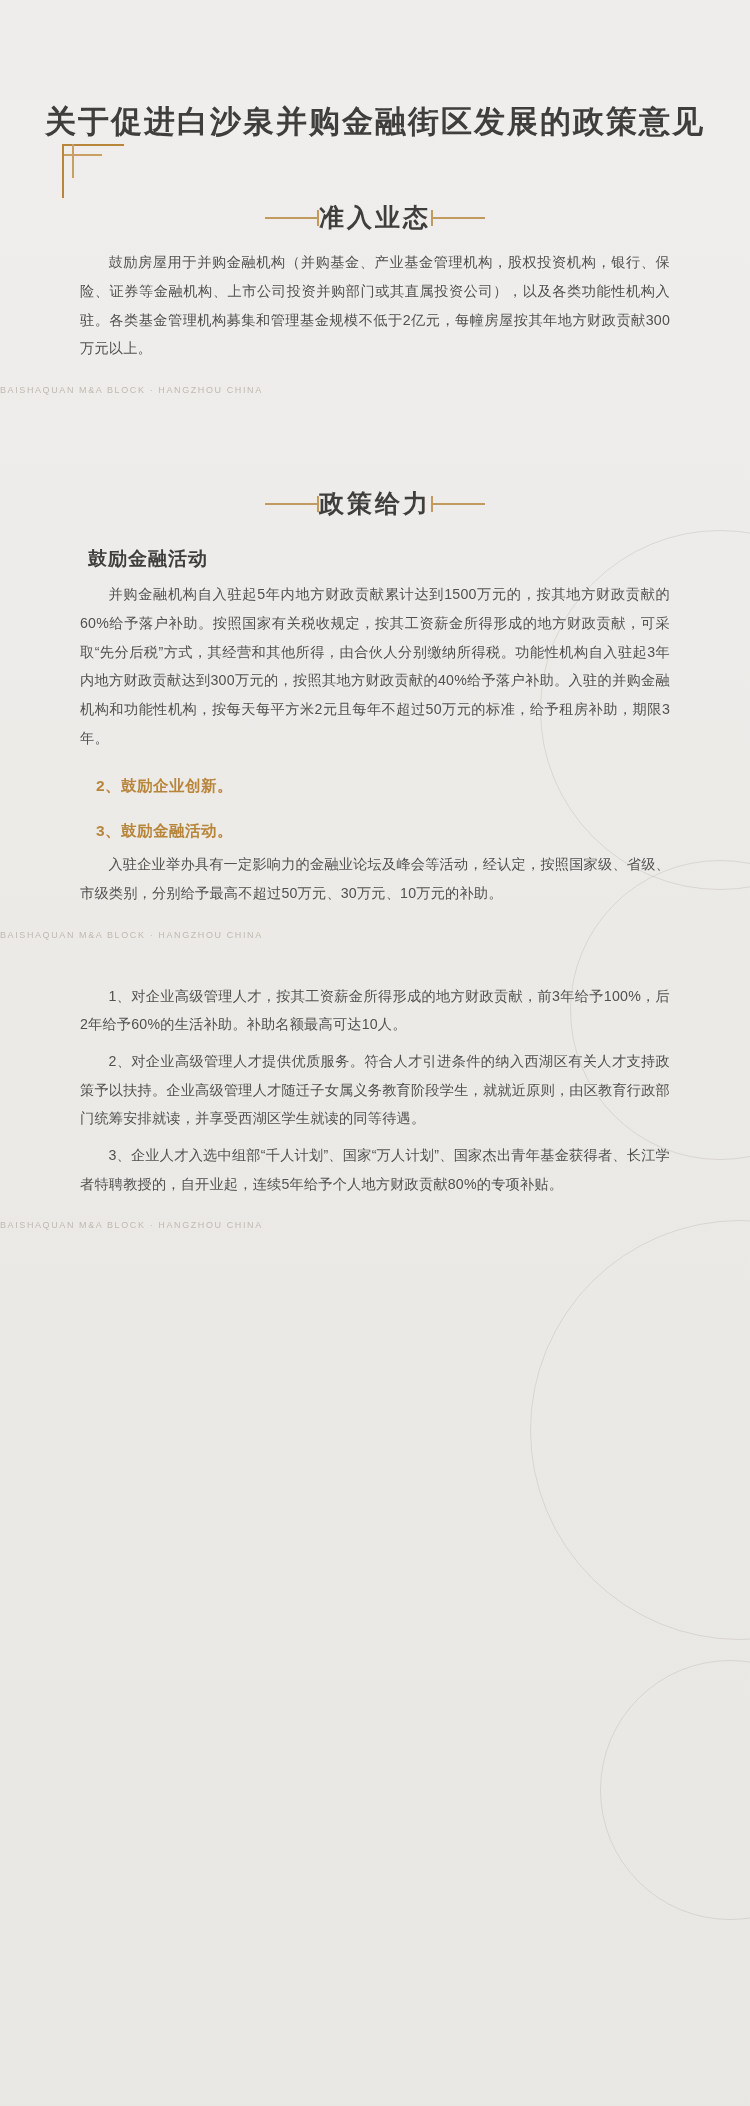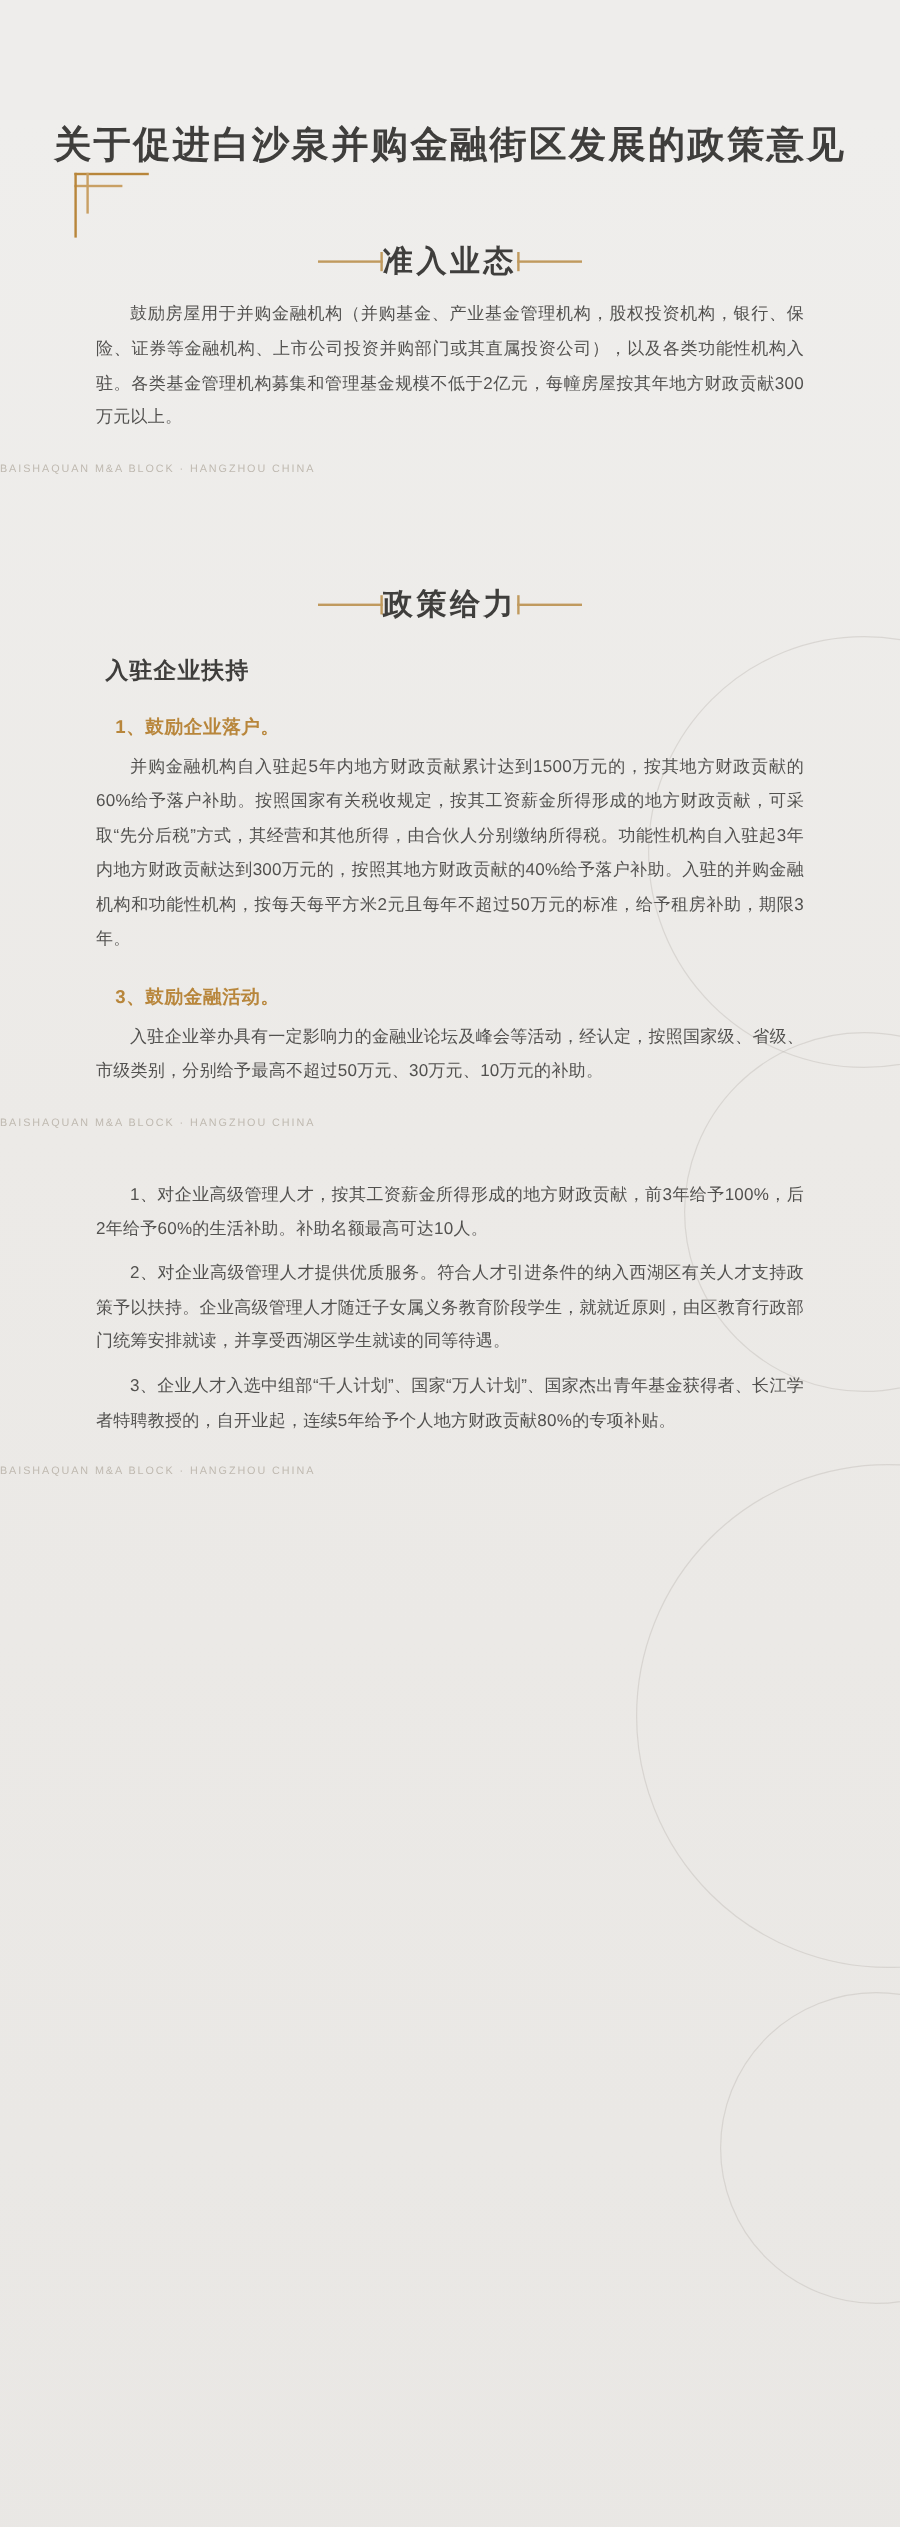--- a/index.html
+++ b/index.html
@@ -167,25 +167,25 @@
   <div class="watermark">BAISHAQUAN M&amp;A BLOCK · HANGZHOU CHINA</div>
 
   <div class="spacer-lg"></div>
 
   <div class="section-head">
     <span class="rule left"></span>
     <span class="stext">政策给力</span>
     <span class="rule right"></span>
   </div>
 
-  <h3 class="sub-head">入驻企业扶持</h3>
+  <h3 class="sub-head">鼓励金融活动</h3>
 
-  <h4 class="item-head">1、鼓励企业落户。</h4>
   <p class="body">并购金融机构自入驻起5年内地方财政贡献累计达到1500万元的，按其地方财政贡献的60%给予落户补助。按照国家有关税收规定，按其工资薪金所得形成的地方财政贡献，可采取“先分后税”方式，其经营和其他所得，由合伙人分别缴纳所得税。功能性机构自入驻起3年内地方财政贡献达到300万元的，按照其地方财政贡献的40%给予落户补助。入驻的并购金融机构和功能性机构，按每天每平方米2元且每年不超过50万元的标准，给予租房补助，期限3年。</p>
 
+  <h4 class="item-head">2、鼓励企业创新。</h4>
 
   <h4 class="item-head">3、鼓励金融活动。</h4>
   <p class="body">入驻企业举办具有一定影响力的金融业论坛及峰会等活动，经认定，按照国家级、省级、市级类别，分别给予最高不超过50万元、30万元、10万元的补助。</p>
 
   <div class="watermark">BAISHAQUAN M&amp;A BLOCK · HANGZHOU CHINA</div>
 
   <div class="spacer-lg"></div>
 
 
   <p class="body">1、对企业高级管理人才，按其工资薪金所得形成的地方财政贡献，前3年给予100%，后2年给予60%的生活补助。补助名额最高可达10人。</p>

